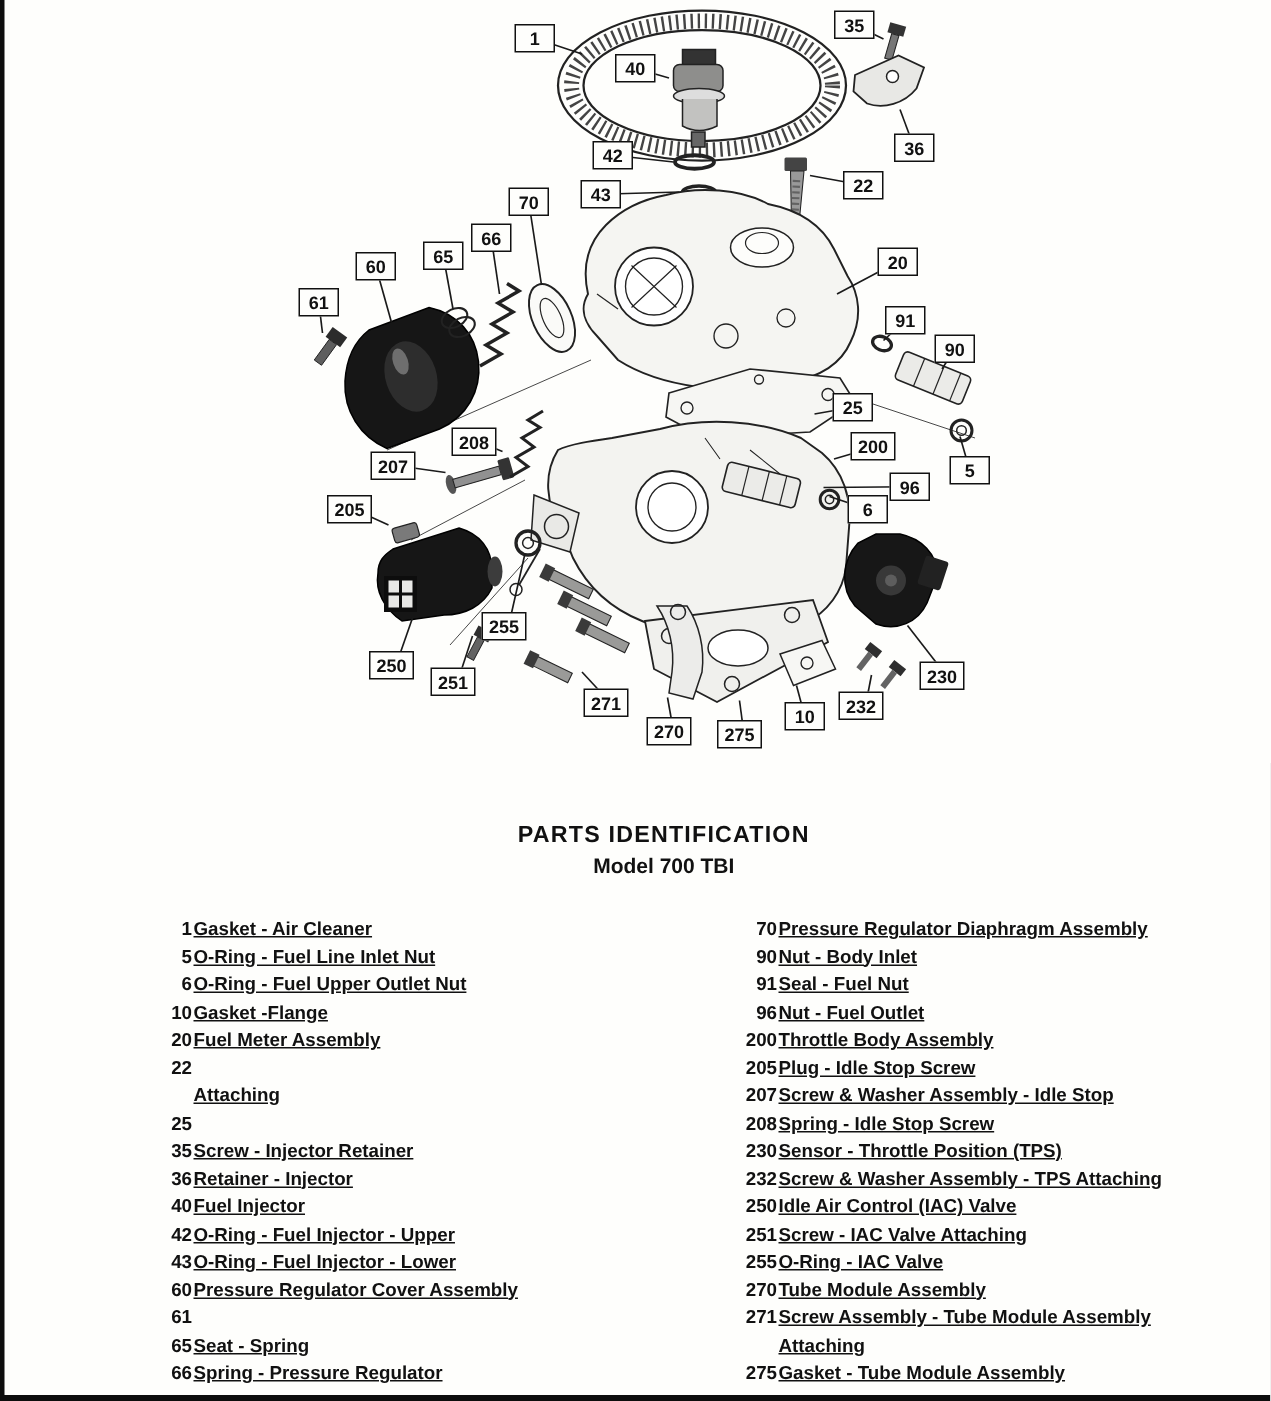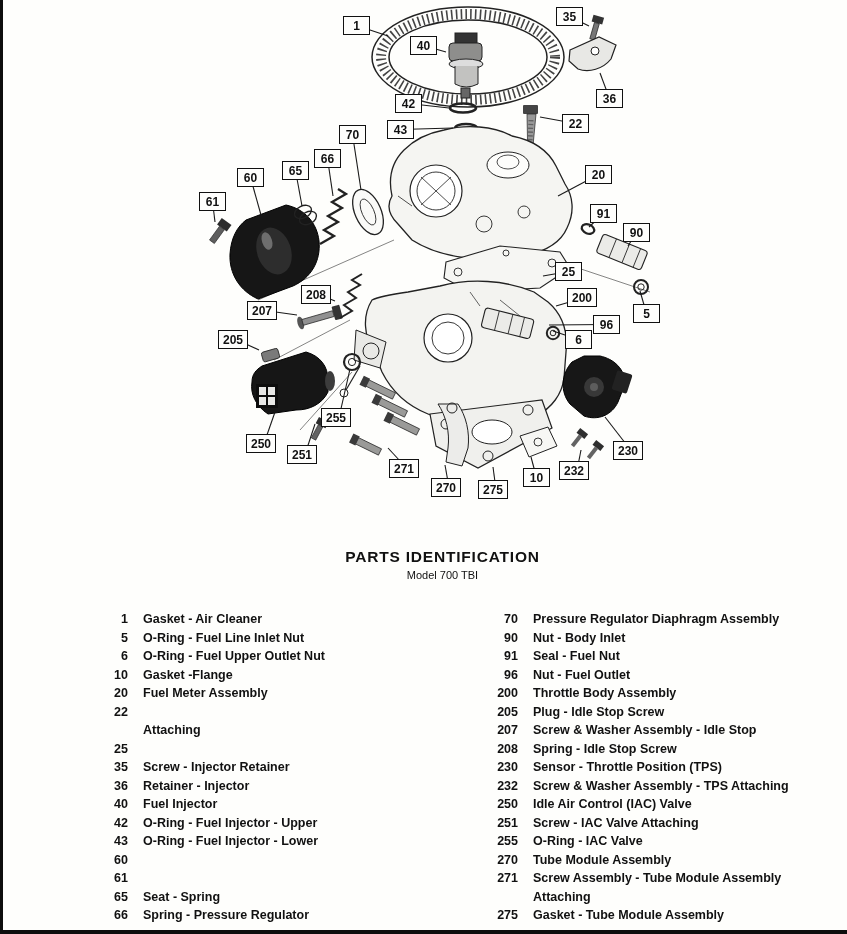--- a/index.html
+++ b/index.html
@@ -7,27 +7,27 @@
         font-family:"Liberation Sans",sans-serif;color:#111;}
   .edge-left{position:absolute;left:0;top:0;width:3px;height:934px;background:#0d0d0d;}
   .edge-bottom{position:absolute;left:0;bottom:0;width:847px;height:4px;background:#0d0d0d;}
   #diagram{position:absolute;left:0;top:0;width:847px;height:535px;}
   #diagram svg{position:absolute;left:0;top:0;}
   .callout{position:absolute;min-width:27px;height:19px;border:1.8px solid #111;background:#fefefc;
            display:flex;align-items:center;justify-content:center;
            font-weight:bold;font-size:12px;line-height:1;padding:0 4px;box-sizing:border-box;z-index:3;}
   #title-block{position:absolute;top:548px;left:0;width:847px;text-align:center;padding-left:38px;box-sizing:border-box;}
   #title-line1{font-size:15.5px;font-weight:bold;letter-spacing:0.8px;}
-  #title-line2{font-size:11px;font-weight:normal;margin-top:3px;}
+  #title-line2{font-size:14px;font-weight:bold;margin-top:3px;}
   .parts-col{position:absolute;top:610px;font-size:12.5px;font-weight:bold;line-height:18.5px;}
   #parts-left{left:100px;width:350px;}
   #parts-right{left:490px;width:340px;}
   .parts-row{display:flex;white-space:nowrap;}
   .pnum{display:inline-block;width:28px;text-align:right;flex:0 0 28px;}
-  .pdesc{margin-left:15px;}
+  .pdesc{margin-left:1px;text-decoration:underline;}
 </style>
 </head>
 <body>
 
 <div id="page">
   <div class="edge-left"></div>
   <div class="edge-bottom"></div>
 
   <div id="diagram">
     <svg width="847" height="535" viewBox="0 0 847 535">
@@ -351,20 +351,21 @@
       <div class="parts-row">
         <span class="pnum">42</span>
         <span class="pdesc">O-Ring - Fuel Injector - Upper</span>
       </div>
       <div class="parts-row">
         <span class="pnum">43</span>
         <span class="pdesc">O-Ring - Fuel Injector - Lower</span>
       </div>
       <div class="parts-row">
         <span class="pnum">60</span>
+        <span class="pdesc">Pressure Regulator Cover Assembly</span>
       </div>
       <div class="parts-row">
         <span class="pnum">61</span>
       </div>
       <div class="parts-row">
         <span class="pnum">65</span>
         <span class="pdesc">Seat - Spring</span>
       </div>
       <div class="parts-row">
         <span class="pnum">66</span>

